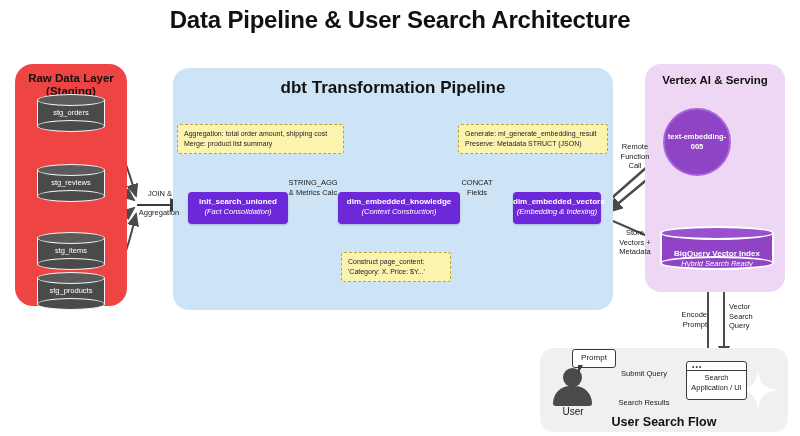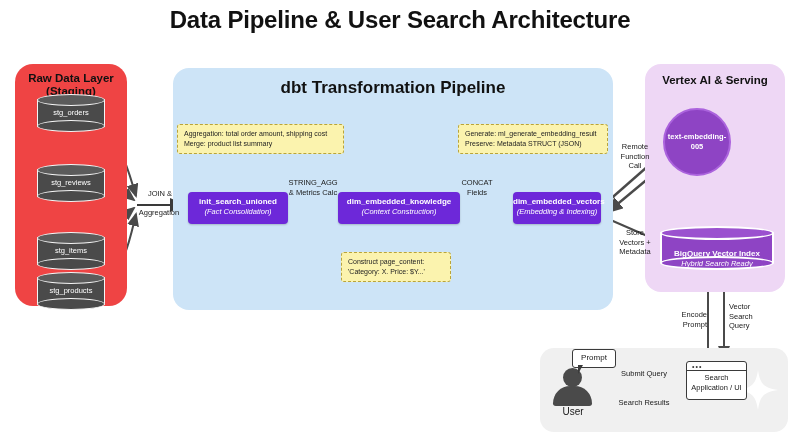--- a/index.html
+++ b/index.html
@@ -360,20 +360,21 @@
     <div>Encode</div>
     <div>Prompt</div>
   </div>
   <div class="abs alabel" style="left:729px;top:302px;width:44px;text-align:left;">
     <div>Vector</div>
     <div>Search</div>
     <div>Query</div>
   </div>
 
   <div class="abs panel" id="panel-flow">
+    <div class="panel-title" id="flow-title">User Search Flow</div>
     <svg class="abs" style="left:196px;top:20px;" width="44" height="44">
       <path d="M22,2 C24,16 28,20 42,22 C28,24 24,28 22,42 C20,28 16,24 2,22 C16,20 20,16 22,2 z" fill="#ffffff"></path>
     </svg>
   </div>
 
   <div class="abs" id="user-head"></div>
   <div class="abs" id="user-body"></div>
   <div class="abs" id="user-label">User</div>
 
   <div class="abs" id="prompt-bubble">Prompt</div>

